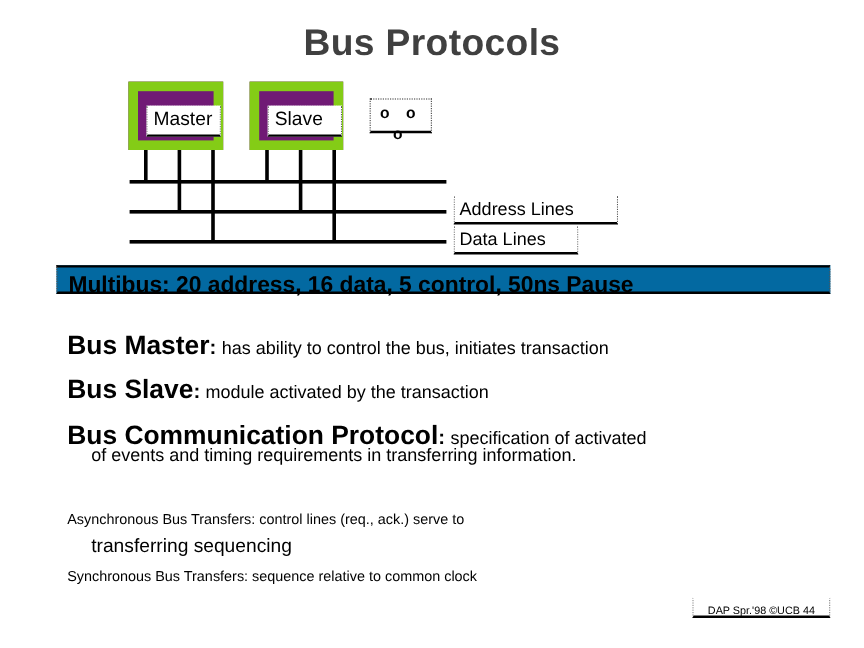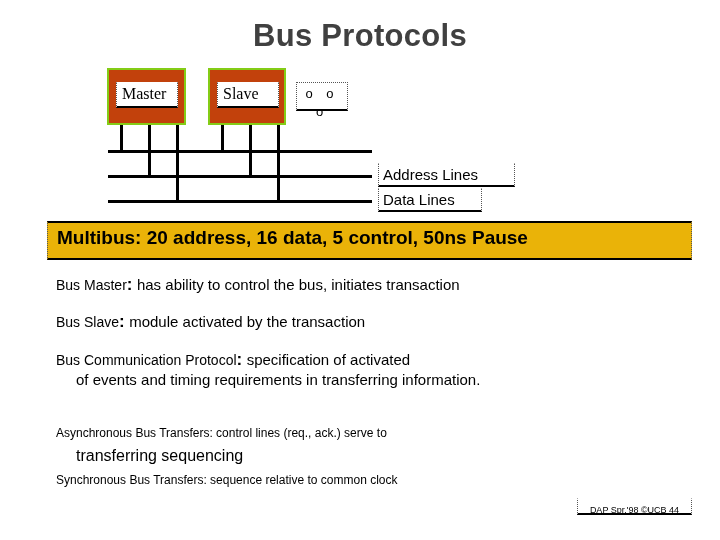--- a/index.html
+++ b/index.html
@@ -33,23 +33,22 @@
   #diagram {
     position: absolute;
     left: 0;
     top: 0;
     width: 720px;
     height: 215px;
   }
   .module-box {
     position: absolute;
     box-sizing: border-box;
-    border: 2px solid #84cc16;
-    background: #c2410c;
-    font-family: Liberation Serif, serif;
+    border: 8px solid #84cc16;
+    background: #701a75;
   }
   .module-inner {
     position: absolute;
     box-sizing: border-box;
     border-left: 1px dotted #555;
     border-right: 1px dotted #555;
     border-top: 1px dotted #fff;
     border-bottom: 2px solid #000000;
     padding: 1px 4px 2px 5px;
     font-size: 16px;
@@ -94,47 +93,47 @@
     padding: 1px 5px 1px 4px;
     background: #ffffff;
   }
 
   
   #multibus-box {
     position: absolute;
     left: 47px;
     top: 221px;
     width: 645px;
-    height: 39px;
+    height: 24px;
     box-sizing: border-box;
     border-left: 1px dotted #555;
     border-right: 1px dotted #555;
     border-top: 2px solid #000000;
     border-bottom: 2px solid #000000;
-    background: #eab308;
+    background: #0369a1;
   }
   #multibus-text {
     position: absolute;
     left: 9px;
     top: 3px;
     font-size: 19px;
     font-weight: bold;
     line-height: 24px;
     white-space: nowrap;
   }
 
   
   .bullet {
     position: absolute;
     left: 56px;
     white-space: nowrap;
   }
   .lead {
-    font-size: 14px;
-    font-weight: normal;
+    font-size: 22px;
+    font-weight: bold;
   }
   .lead-colon {
     font-size: 17px;
     font-weight: bold;
   }
   .detail {
     font-size: 15px;
     font-weight: normal;
   }
   .cont-line {
@@ -193,21 +192,21 @@
   <div class="stub" style="left:148px; top:125px; height:52px;"></div>
   <div class="stub" style="left:176px; top:125px; height:77px;"></div>
 
   <div class="module-box" style="left:208px; top:68px; width:78px; height:57px;">
     <div class="module-inner" style="left:7px; top:12px; width:62px; height:26px;">Slave</div>
   </div>
   <div class="stub" style="left:221px; top:125px; height:27px;"></div>
   <div class="stub" style="left:249px; top:125px; height:52px;"></div>
   <div class="stub" style="left:277px; top:125px; height:77px;"></div>
 
-  <div class="dots-box" style="left:296px; top:82px; width:52px; height:29px;">o  o  o</div>
+  <div class="dots-box" style="left:308px; top:82px; width:52px; height:29px;font-weight:bold;">o  o  o</div>
 
   <div class="busline" style="left:108px; top:150px; width:264px;"></div>
   <div class="busline" style="left:108px; top:175px; width:264px;"></div>
   <div class="busline" style="left:108px; top:200px; width:264px;"></div>
 
   <div class="bus-label" style="left:378px; top:188px; width:104px;">Data Lines</div>
   <div class="bus-label" style="left:378px; top:163px; width:137px;">Address Lines</div>
 </div>
 
 <div id="multibus-box">

